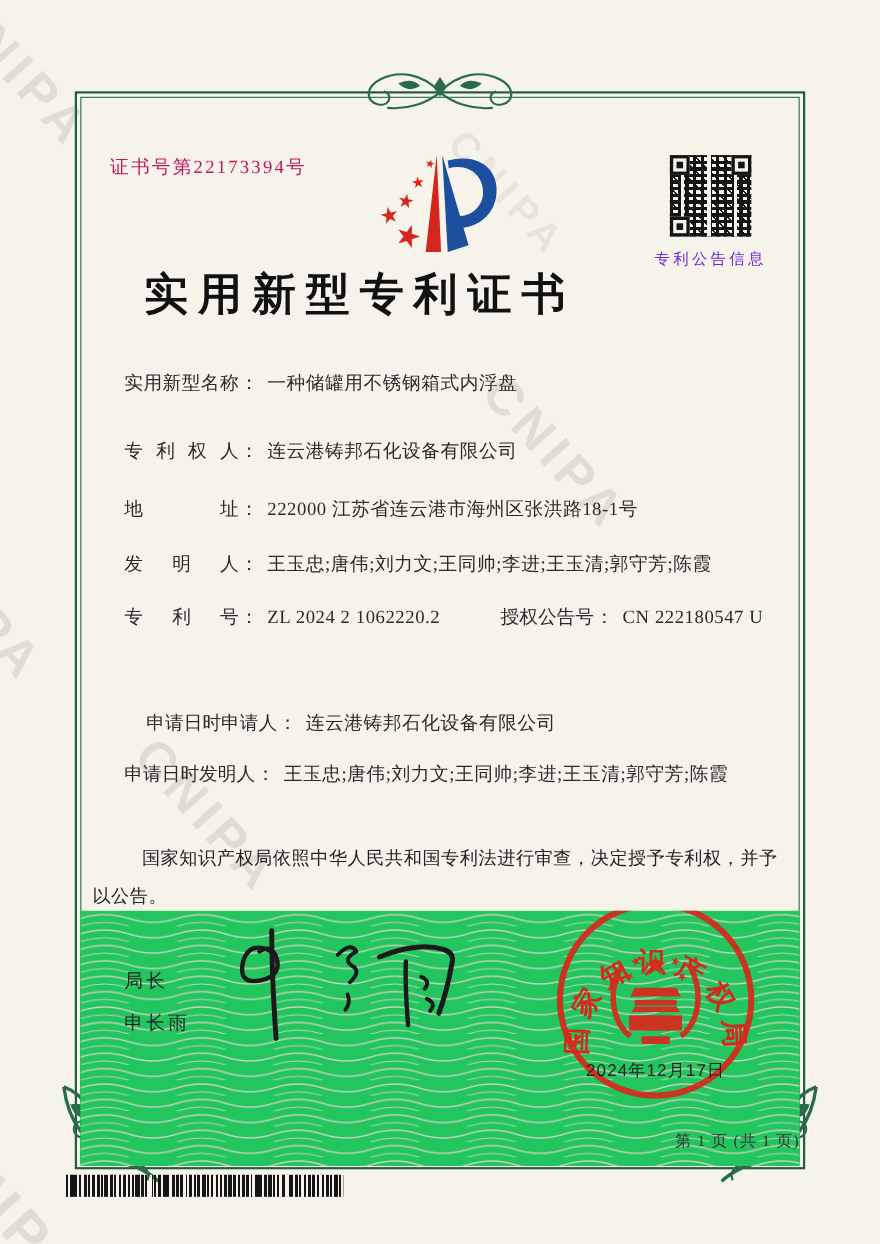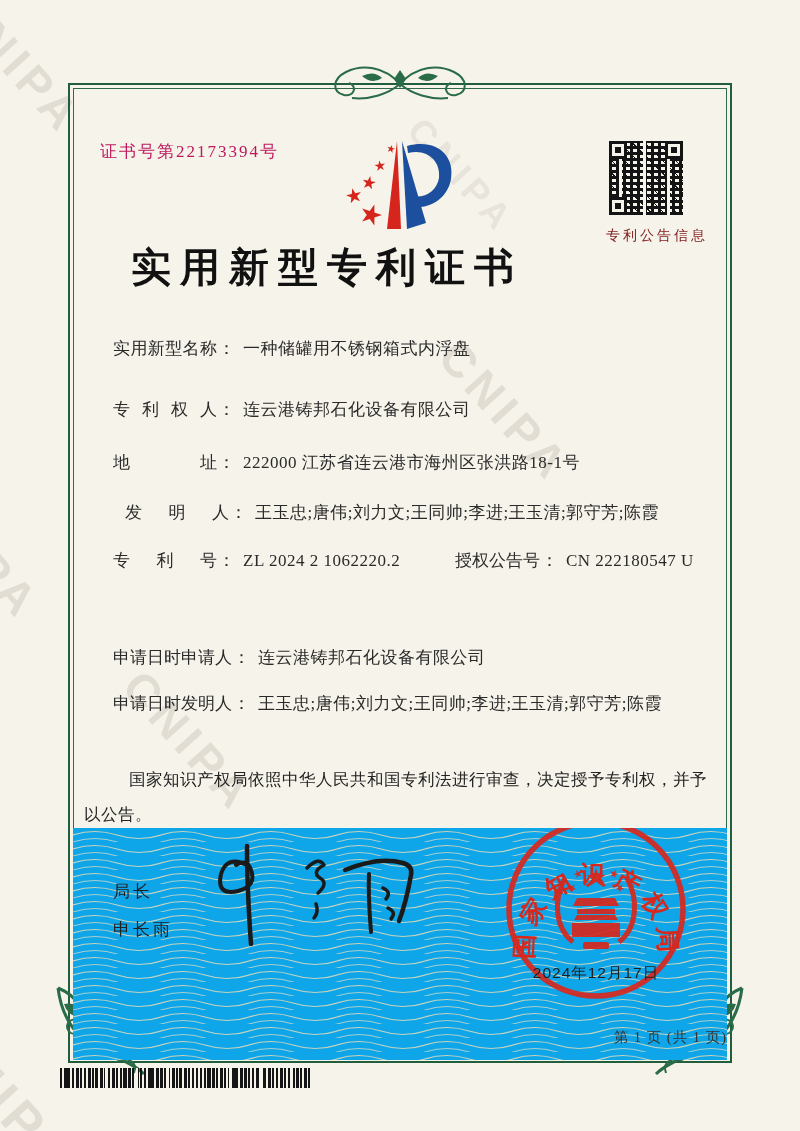--- a/index.html
+++ b/index.html
@@ -40,22 +40,22 @@
       repeating-linear-gradient(0deg, #141414 0 3px, transparent 3px 6px),
       repeating-linear-gradient(90deg, #141414 0 3px, transparent 3px 7px),
       repeating-linear-gradient(45deg, transparent 0 4px, #141414 4px 5px, transparent 5px 9px);
   }
   .finder { position:absolute; width:18px; height:18px; border:3px solid #141414; background:#f6f3ea; }
   .finder::after { content:""; position:absolute; left:3px; top:3px; width:6px; height:6px; background:#141414; }
   .finder.tl { left:0; top:0; }
   .finder.tr { right:0; top:0; }
   .finder.bl { left:0; bottom:0; }
   .qr-caption {
-    position:absolute; left:584px; top:227px; width:124px; text-align:right;
-    font-size:14px; letter-spacing:3px; color:#7f1d1d;
+    position:absolute; left:584px; top:227px; width:124px; text-align:center;
+    font-size:14px; letter-spacing:3px; color:#6d28d9;
   }
   .title {
     position:absolute; left:0; top:240px; width:654px; text-align:center;
     font-size:40px; font-weight:bold; letter-spacing:9px; color:#111;
   }
   
   .row { position:absolute; left:113px; font-size:17px; line-height:24px; color:#2a2a2a; white-space:nowrap; }
   .lbl { display:inline-block; text-align:justify; text-align-last:justify; vertical-align:top; }
   .lbl.w6 { width:104px; }
   .colon { display:inline-block; margin:0 8px 0 1px; }
@@ -63,21 +63,21 @@
   .col2 { position:absolute; left:342px; top:0; white-space:nowrap; }
   
   .decl {
     position:absolute; left:84px; top:763px; width:638px;
     font-size:16.5px; line-height:2.1; color:#222; letter-spacing:0.5px;
   }
   .decl .l1 { text-indent:45px; }
   
   .band {
     position:absolute; left:73px; top:828px; width:654px; height:232px;
-    background:#0ea5e9; overflow:hidden;
+    background:#22c55e; overflow:hidden;
   }
   .band svg.waves { position:absolute; left:0; top:0; }
   .sig-title, .sig-name {
     position:absolute; font-family:"Liberation Sans","DejaVu Sans",sans-serif;
     font-size:17px; letter-spacing:3px; color:#222;
   }
   .sig-title { left:40px; top:52px; }
   .sig-name  { left:40px; top:90px; }
   .sig-script { position:absolute; left:130px; top:12px; }
   .seal { position:absolute; left:430px; top:-12px; }
@@ -188,30 +188,30 @@
 
   <div class="row" style="top:398px;">
     <span class="lbl w6">专利权人</span><span class="colon">：</span><span class="val">连云港铸邦石化设备有限公司</span>
   </div>
   <div class="row" style="top:337px;">
     <span class="lbl w6">实用新型名称</span><span class="colon">：</span><span class="val">一种储罐用不锈钢箱式内浮盘</span>
   </div>
   <div class="row" style="top:451px;">
     <span class="lbl w6">地址</span><span class="colon">：</span><span class="val">222000 江苏省连云港市海州区张洪路18-1号</span>
   </div>
-  <div class="row" style="top:501px;margin-left:12px;">
+  <div class="row" style="top:501px;">
     <span class="lbl w6">发明人</span><span class="colon">：</span><span class="val">王玉忠;唐伟;刘力文;王同帅;李进;王玉清;郭守芳;陈霞</span>
   </div>
   <div class="row" style="top:549px;">
     <span class="lbl w6">专利号</span><span class="colon">：</span><span class="val">ZL 2024 2 1062220.2</span>
     <span class="col2">
       <span>授权公告号</span><span class="colon">：</span><span class="val">CN 222180547 U</span>
     </span>
   </div>
-  <div class="row" style="top:646px;">
+  <div class="row" style="top:646px;margin-left:20px;">
     <span>申请日时申请人</span><span class="colon">：</span><span class="val">连云港铸邦石化设备有限公司</span>
   </div>
   <div class="row" style="top:692px;">
     <span>申请日时发明人</span><span class="colon">：</span><span class="val">王玉忠;唐伟;刘力文;王同帅;李进;王玉清;郭守芳;陈霞</span>
   </div>
 
   <div class="decl">
     <div class="l1">国家知识产权局依照中华人民共和国专利法进行审查，决定授予专利权，并予以公告。</div>
     <div class="l2">专利权自授权公告之日起生效。专利权有效性及专利权人变更等法律信息以专利登记簿记载为准。</div>
   </div>

